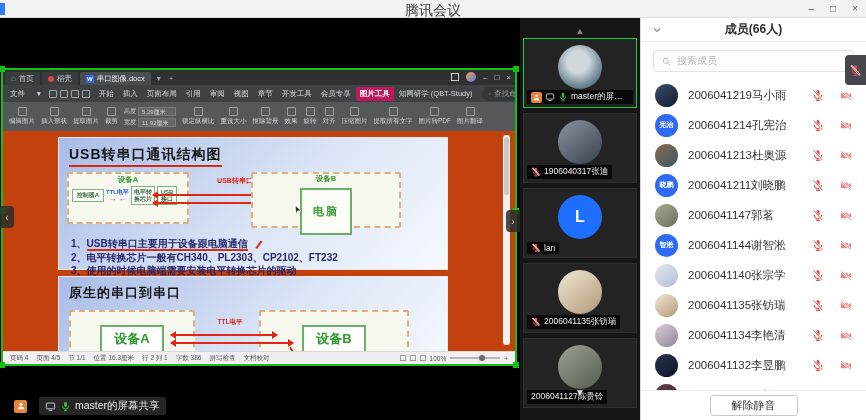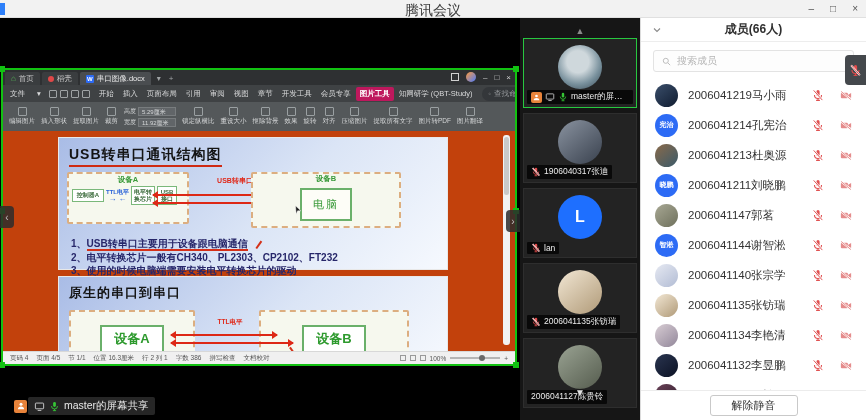--- a/index.html
+++ b/index.html
@@ -67,21 +67,21 @@
 .minibox.usb{width:20px}
 .ttlcol{display:flex;flex-direction:column;align-items:center;color:#2a62d8;font-size:6px;line-height:6px;font-weight:bold}
 .ttlcol .arr{font-size:8px;line-height:7px}
 .dmid{position:absolute;left:128px;width:70px;top:0;height:52px}
 .usb2s{position:absolute;top:4px;left:0;right:-10px;text-align:center;color:#e02818;font-size:7px;font-weight:bold;white-space:nowrap}
 .rarrow{position:absolute;height:2px;background:#dd2816}
 .rarrow::before{content:"";position:absolute;left:-1px;top:-3px;border:4px solid transparent;border-left:0;border-right:6px solid #dd2816}
 .rarrow::after{content:"";position:absolute;right:-1px;top:-3px;border:4px solid transparent;border-right:0;border-left:6px solid #dd2816}
 .d1a1{left:-42px;right:-16px;top:22px}
 .d1a2{left:-42px;right:-36px;top:30px}
-.pcbox{margin:4px auto 16px auto;width:52px;border:2px solid #6ab06a;background:#fdfdf7;color:#3a9a3a;font-size:11px;font-weight:normal;text-align:center;padding:7px 0;letter-spacing:2px}
+.pcbox{margin:4px auto 16px auto;width:52px;border:2px solid #6ab06a;background:#fdfdf7;color:#3a9a3a;font-size:11px;font-weight:bold;text-align:center;padding:14px 0;letter-spacing:2px}
 .s1-list{margin:7px 0 0 12px;color:#27276a;font-size:10px;font-weight:bold;line-height:13.5px;white-space:nowrap}
 .redline{border-bottom:2px solid #d43018;padding-bottom:0}
 .redtick{display:inline-block;width:9px;height:2px;background:#d43018;transform:rotate(-55deg) translateY(-2px);margin-left:8px}
 .diagram2{position:relative;display:flex;margin:8px 8px 0 10px}
 .dbox2{border:2px dashed #dcae80;background:#f6f8ee;border-radius:2px;height:58px;display:flex;align-items:center;justify-content:center}
 .dbox2.a{width:126px}
 .dbox2.b{width:150px;margin-left:64px}
 .bigbox{width:64px;border:2px solid #6ab06a;background:#fff;color:#2e9a2e;font-size:13px;font-weight:bold;text-align:center;padding:3px 0}
 .dmid2{position:absolute;left:128px;width:66px;top:0;height:58px}
 .ttl2{position:absolute;top:8px;left:0;right:0;text-align:center;color:#e02818;font-size:6.5px;font-weight:bold}
@@ -92,21 +92,21 @@
 
 .wstatus{height:13px;background:#f0f0f0;border-top:1px solid #d8d8d8;display:flex;align-items:center;gap:8px;padding:0 7px;font-size:6.5px;color:#555;white-space:nowrap}
 .wstatus-right{margin-left:auto;display:flex;align-items:center;gap:4px}
 .sq{width:6px;height:6px;border:1px solid #9a9a9a;display:inline-block}
 .ztrack{width:50px;height:2px;background:#b5b5b5;position:relative}
 .zthumb{position:absolute;left:58%;top:-2px;width:6px;height:6px;border-radius:50%;background:#6a6a6a}
 
 .chev{position:absolute;width:14px;height:22px;background:rgba(45,45,45,.85);color:#c0c0c0;font-size:10px;display:flex;align-items:center;justify-content:center;z-index:35}
 .chev-l{left:0;top:188px;border-radius:0 4px 4px 0}
 .chev-r{right:0;top:192px;border-radius:4px 0 0 4px}
-.share-label{position:absolute;left:14px;bottom:5px;display:flex;align-items:center;gap:1px;z-index:36}
+.share-label{position:absolute;left:14px;bottom:5px;display:flex;align-items:center;gap:12px;z-index:36}
 .host-badge{width:13px;height:13px;background:#e8833a;border-radius:2px;display:inline-flex;align-items:center;justify-content:center}
 .host-badge svg{width:10px;height:10px}
 .share-chip{display:flex;align-items:center;gap:4px;background:#262626;border-radius:2px;padding:2px 6px;color:#e8e8e8;font-size:10.5px}
 .share-chip .ic{width:11px;height:11px}
 
 .filmstrip{position:absolute;left:520px;top:0;width:120px;height:402px;background:#161616;overflow:hidden}
 .fs-up{height:20px;padding-top:8px;text-align:center;color:#8a8a8a;font-size:9px}
 .fs-down{position:absolute;bottom:22px;left:0;right:0;text-align:center;color:#e0e0e0;font-size:10px;z-index:5;text-shadow:0 0 3px #000}
 .tiles{padding:0 3px}
 .tile{position:relative;height:70px;margin-bottom:5px;background:#232323;overflow:hidden;border:1px solid #2e2e2e}

